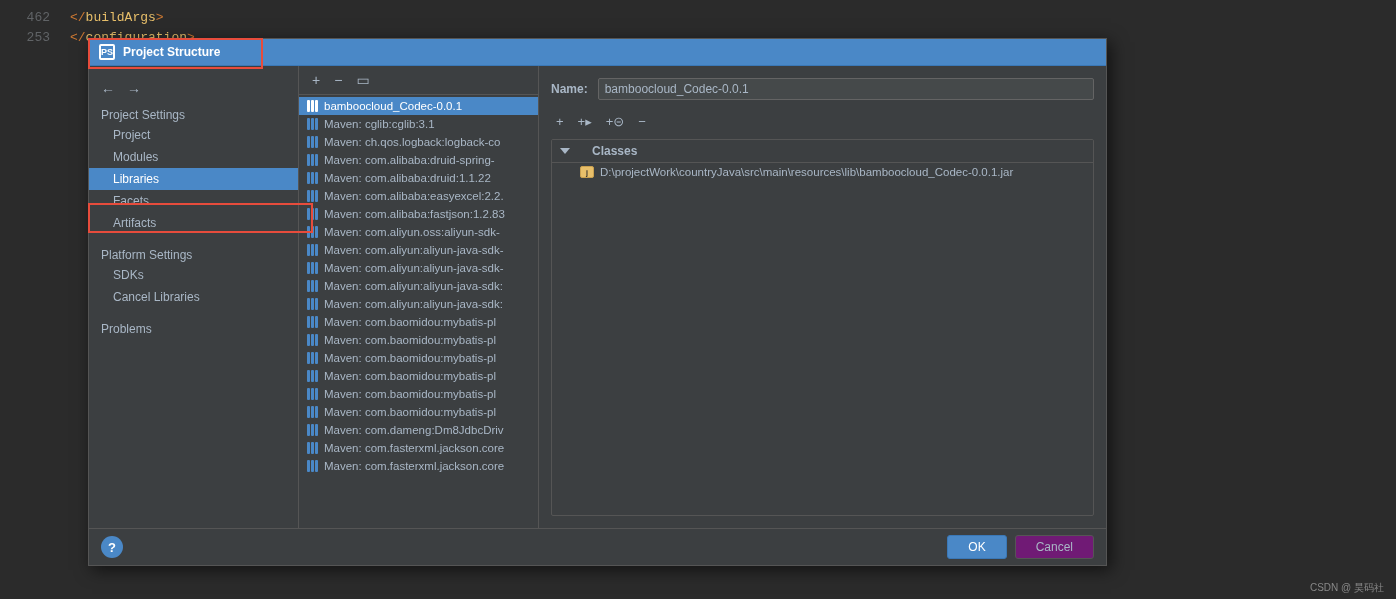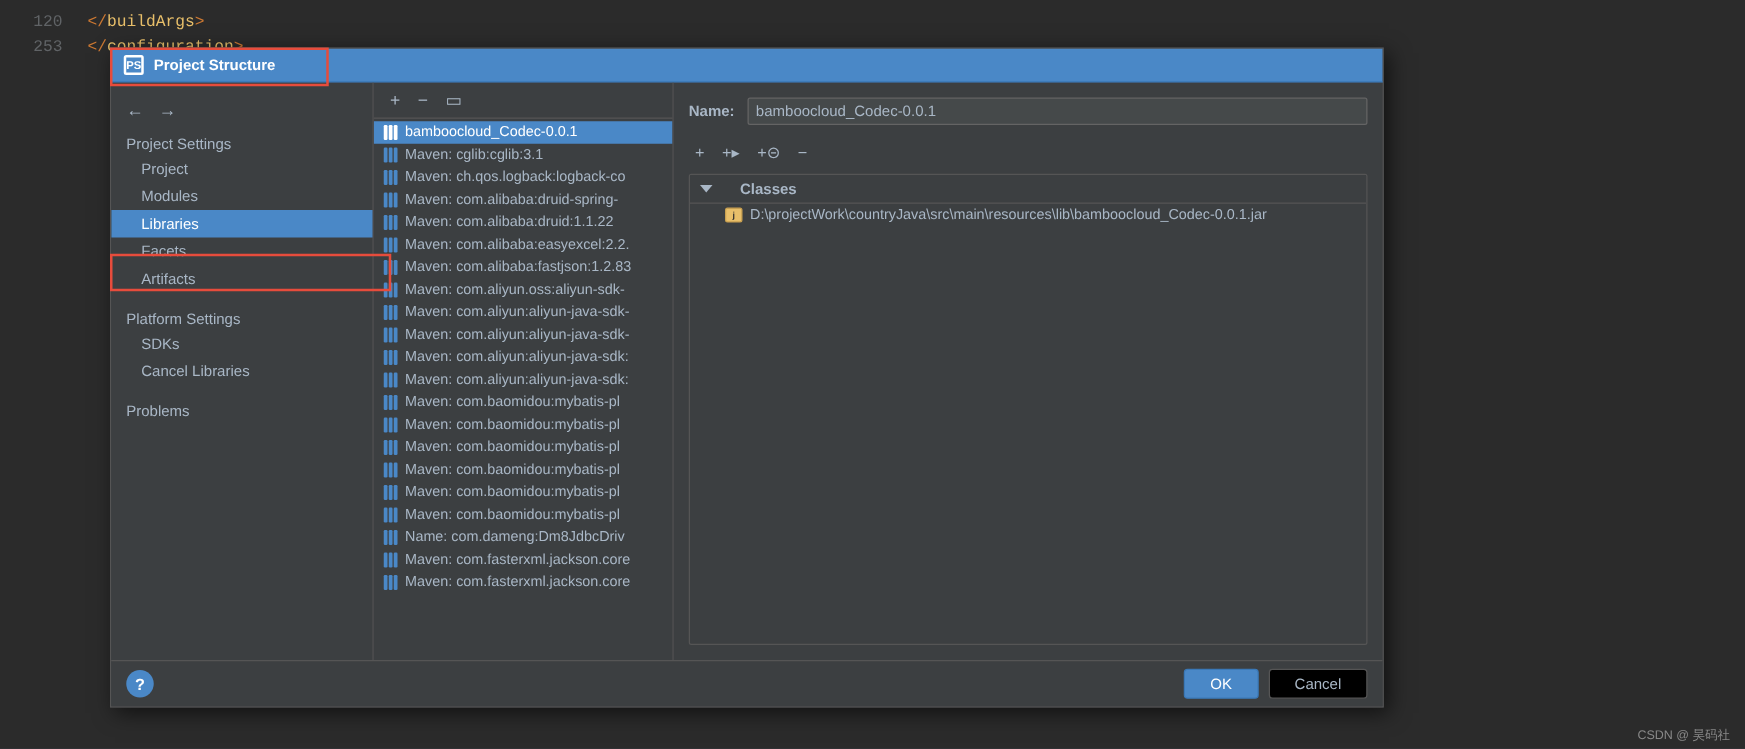--- a/index.html
+++ b/index.html
@@ -353,38 +353,38 @@
       border: 1px solid #555;
     }
 
     .ok-btn {
       background: #4a88c7;
       color: #fff;
       border-color: #3a78b7;
     }
 
     .cancel-btn {
-      background: #000000;
+      background: #701a75;
       color: #a9b7c6;
     }
 
     .watermark {
       position: absolute;
       bottom: 4px;
       right: 12px;
       color: #888;
       font-size: 10px;
     }
   </style>
 </head>
 <body>
 
 <div class="bg-editor">
   <div class="line">
-    <span class="line-num">120</span>
+    <span class="line-num">462</span>
     <span><span class="xml-bracket">&lt;/</span><span class="xml-tag">buildArgs</span><span class="xml-bracket">&gt;</span></span>
   </div>
   <div class="line">
     <span class="line-num">253</span>
     <span><span class="xml-bracket">&lt;/</span><span class="xml-tag">configuration</span><span class="xml-bracket">&gt;</span></span>
   </div>
 </div>
 
 <div class="dialog-overlay">
 
@@ -569,21 +569,21 @@
               <span></span>
             </div>
           <span>Maven: com.baomidou:mybatis-pl</span>
         </div>
         <div class="library-item">
           <div class="lib-icon">
               <span></span>
               <span></span>
               <span></span>
             </div>
-          <span>Name: com.dameng:Dm8JdbcDriv</span>
+          <span>Maven: com.dameng:Dm8JdbcDriv</span>
         </div>
         <div class="library-item">
           <div class="lib-icon">
               <span></span>
               <span></span>
               <span></span>
             </div>
           <span>Maven: com.fasterxml.jackson.core</span>
         </div>
         <div class="library-item">

